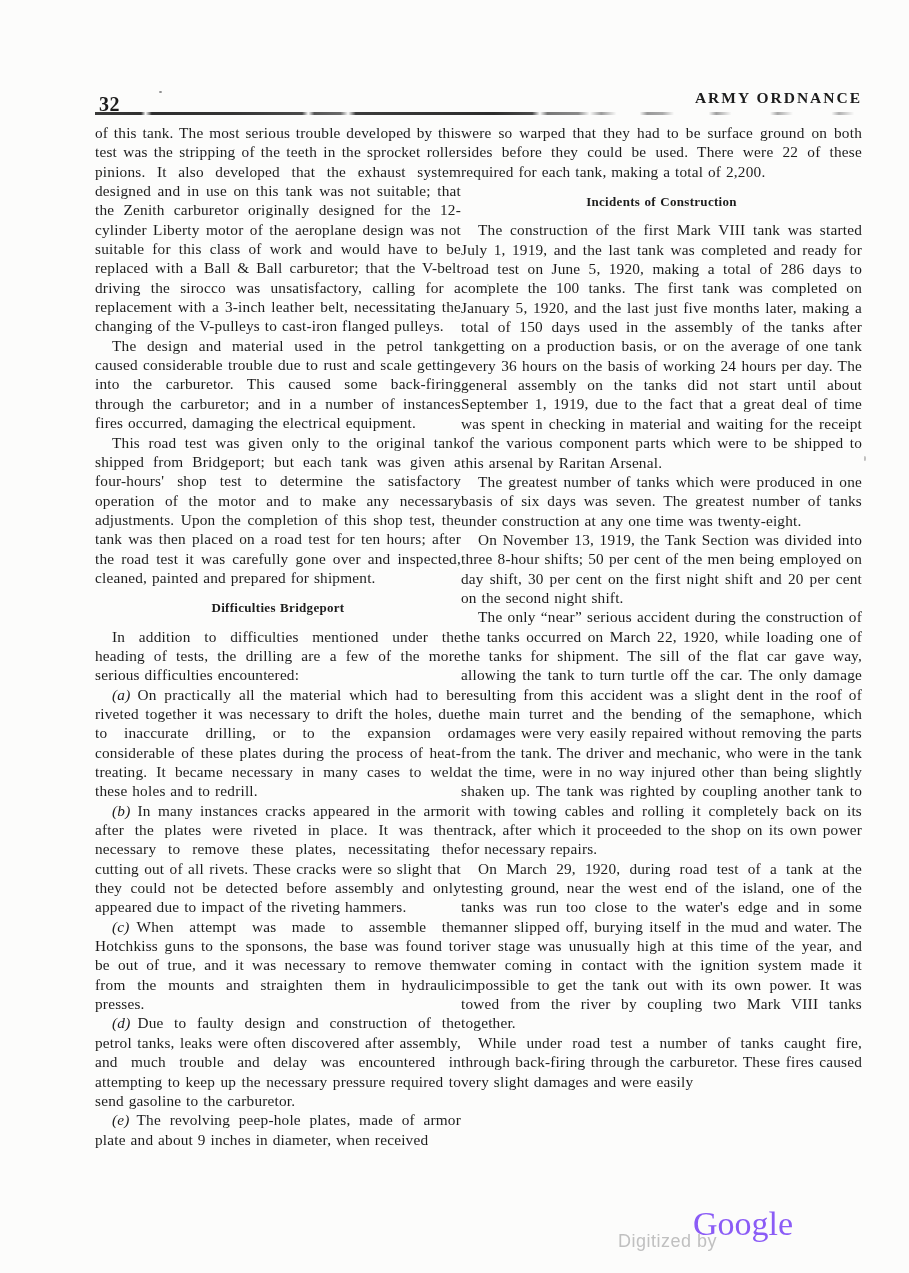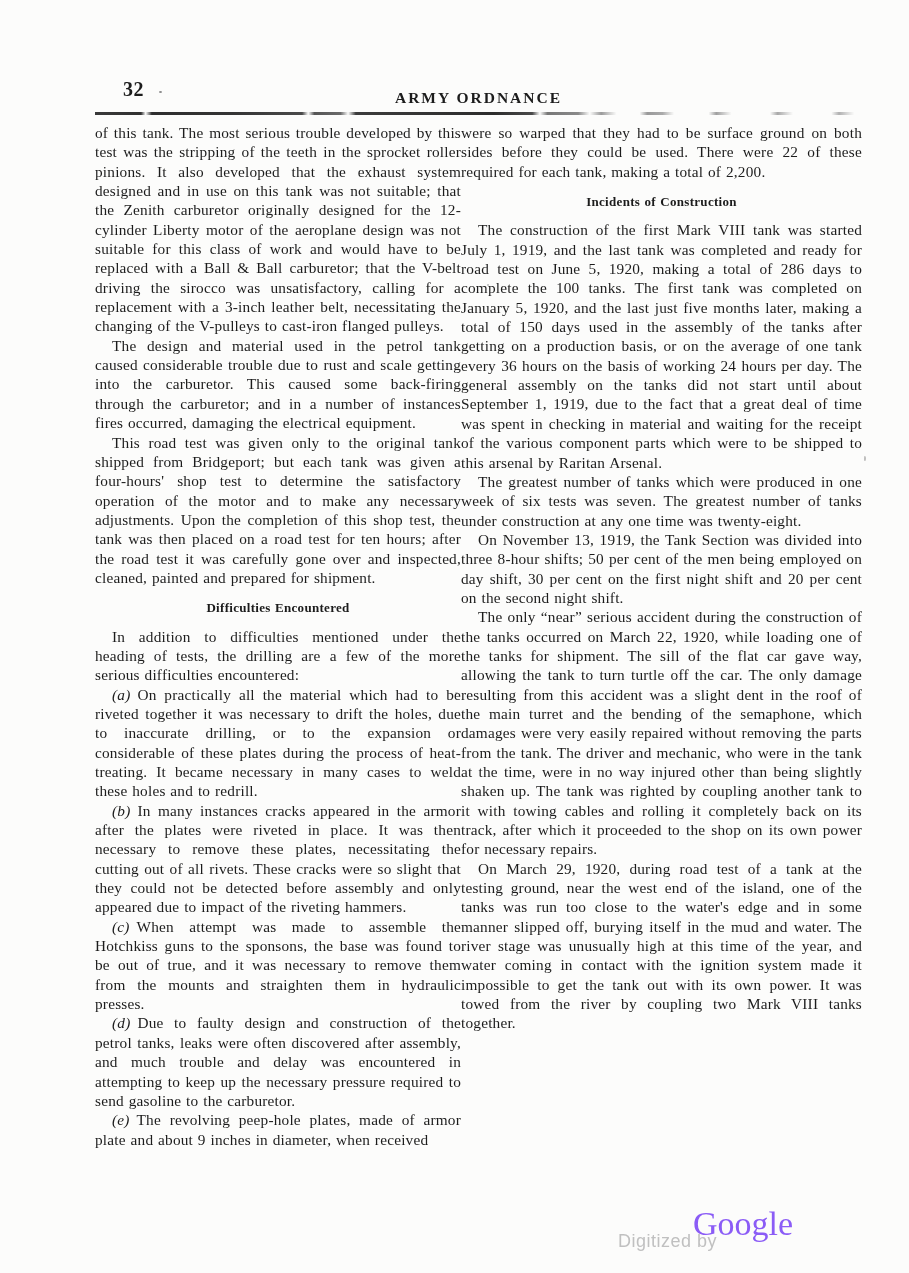--- a/index.html
+++ b/index.html
@@ -11,32 +11,31 @@
     height: 1273px;
     position: relative;
     background: #fcfcfb;
     font-family: "Liberation Serif", serif;
     color: #1c1c1c;
     overflow: hidden;
   }
   .page-number {
     position: absolute;
     left: 99px;
-    top: 78px;
+    top: 93px;
     font-size: 20px;
     font-weight: bold;
     letter-spacing: 0.5px;
-    margin-left: 24px;
   }
   .journal-title {
     position: absolute;
     left: 95px;
     width: 767px;
     top: 89px;
-    text-align: center;
+    text-align: right;
     font-size: 15.5px;
     font-weight: bold;
     letter-spacing: 2px;
   }
   .header-rule {
     position: absolute;
     left: 95px;
     top: 112px;
     width: 767px;
     height: 2.5px;
@@ -124,35 +123,36 @@
 <div class="speck s2"></div>
 <div class="speck s3"></div>
 <div class="speck s4"></div>
 
 <div class="columns">
 
   <div class="col left">
     <p class="body-p noindent">of this tank.  The most serious trouble developed by this test was the stripping of the teeth in the sprocket roller pinions.  It also developed that the exhaust system designed and in use on this tank was not suitable; that the Zenith carburetor originally designed for the 12-cylinder Liberty motor of the aeroplane design was not suitable for this class of work and would have to be replaced with a Ball &amp; Ball carburetor; that the V-belt driving the sirocco was unsatisfactory, calling for a replacement with a 3-inch leather belt, necessitating the changing of the V-pulleys to cast-iron flanged pulleys.</p>
     <p class="body-p">The design and material used in the petrol tank caused considerable trouble due to rust and scale getting into the carburetor.  This caused some back-firing through the carburetor; and in a number of instances fires occurred, damaging the electrical equipment.</p>
     <p class="body-p">This road test was given only to the original tank shipped from Bridgeport; but each tank was given a four-hours' shop test to determine the satisfactory operation of the motor and to make any necessary adjustments.  Upon the completion of this shop test, the tank was then placed on a road test for ten hours; after the road test it was carefully gone over and inspected, cleaned, painted and prepared for shipment.</p>
-    <h3 class="body-h">Difficulties Encountered</h3>
+    <h3 class="body-h">Difficulties Bridgeport</h3>
     <p class="body-p">In addition to difficulties mentioned under the heading of tests, the drilling are a few of the more serious difficulties encountered:</p>
     <p class="body-p"><span class="lead">(a)</span><span>On practically all the material which had to be riveted together it was necessary to drift the holes, due to inaccurate drilling, or to the expansion or considerable of these plates during the process of heat-treating.  It became necessary in many cases to weld these holes and to redrill.</span></p>
     <p class="body-p"><span class="lead">(b)</span><span>In many instances cracks appeared in the armor after the plates were riveted in place.  It was then necessary to remove these plates, necessitating the cutting out of all rivets.  These cracks were so slight that they could not be detected before assembly and only appeared due to impact of the riveting hammers.</span></p>
     <p class="body-p"><span class="lead">(c)</span><span>When attempt was made to assemble the Hotchkiss guns to the sponsons, the base was found to be out of true, and it was necessary to remove them from the mounts and straighten them in hydraulic presses.</span></p>
     <p class="body-p"><span class="lead">(d)</span><span>Due to faulty design and construction of the petrol tanks, leaks were often discovered after assembly, and much trouble and delay was encountered in attempting to keep up the necessary pressure required to send gasoline to the carburetor.</span></p>
     <p class="body-p"><span class="lead">(e)</span><span>The revolving peep-hole plates, made of armor plate and about 9 inches in diameter, when received</span></p>
   </div>
 
   <div class="col right">
     <p class="body-p noindent">were so warped that they had to be surface ground on both sides before they could be used.  There were 22 of these required for each tank, making a total of 2,200.</p>
     <h3 class="body-h">Incidents of Construction</h3>
     <p class="body-p">The construction of the first Mark VIII tank was started July 1, 1919, and the last tank was completed and ready for road test on June 5, 1920, making a total of 286 days to complete the 100 tanks.  The first tank was completed on January 5, 1920, and the last just five months later, making a total of 150 days used in the assembly of the tanks after getting on a production basis, or on the average of one tank every 36 hours on the basis of working 24 hours per day.  The general assembly on the tanks did not start until about September 1, 1919, due to the fact that a great deal of time was spent in checking in material and waiting for the receipt of the various component parts which were to be shipped to this arsenal by Raritan Arsenal.</p>
-    <p class="body-p">The greatest number of tanks which were produced in one week of six tests was seven.  The greatest number of tanks under construction at any one time was twenty-eight.</p>
+    <p class="body-p">The greatest number of tanks which were produced in one basis of six days was seven.  The greatest number of tanks under construction at any one time was twenty-eight.</p>
     <p class="body-p">On November 13, 1919, the Tank Section was divided into three 8-hour shifts; 50 per cent of the men being employed on day shift, 30 per cent on the first night shift and 20 per cent on the second night shift.</p>
     <p class="body-p">The only “near” serious accident during the construction of the tanks occurred on March 22, 1920, while loading one of the tanks for shipment.  The sill of the flat car gave way, allowing the tank to turn turtle off the car.  The only damage resulting from this accident was a slight dent in the roof of the main turret and the bending of the semaphone, which damages were very easily repaired without removing the parts from the tank.  The driver and mechanic, who were in the tank at the time, were in no way injured other than being slightly shaken up.  The tank was righted by coupling another tank to it with towing cables and rolling it completely back on its track, after which it proceeded to the shop on its own power for necessary repairs.</p>
     <p class="body-p">On March 29, 1920, during road test of a tank at the testing ground, near the west end of the island, one of the tanks was run too close to the water's edge and in some manner slipped off, burying itself in the mud and water.  The river stage was unusually high at this time of the year, and water coming in contact with the ignition system made it impossible to get the tank out with its own power.  It was towed from the river by coupling two Mark VIII tanks together.</p>
+    <p class="body-p">While under road test a number of tanks caught fire, through back-firing through the carburetor.  These fires caused very slight damages and were easily</p>
   </div>
 
 </div>
 
 <div class="watermark-digitized">Digitized by</div>
 <div class="watermark-google">Google</div>
 
 </body></html>

